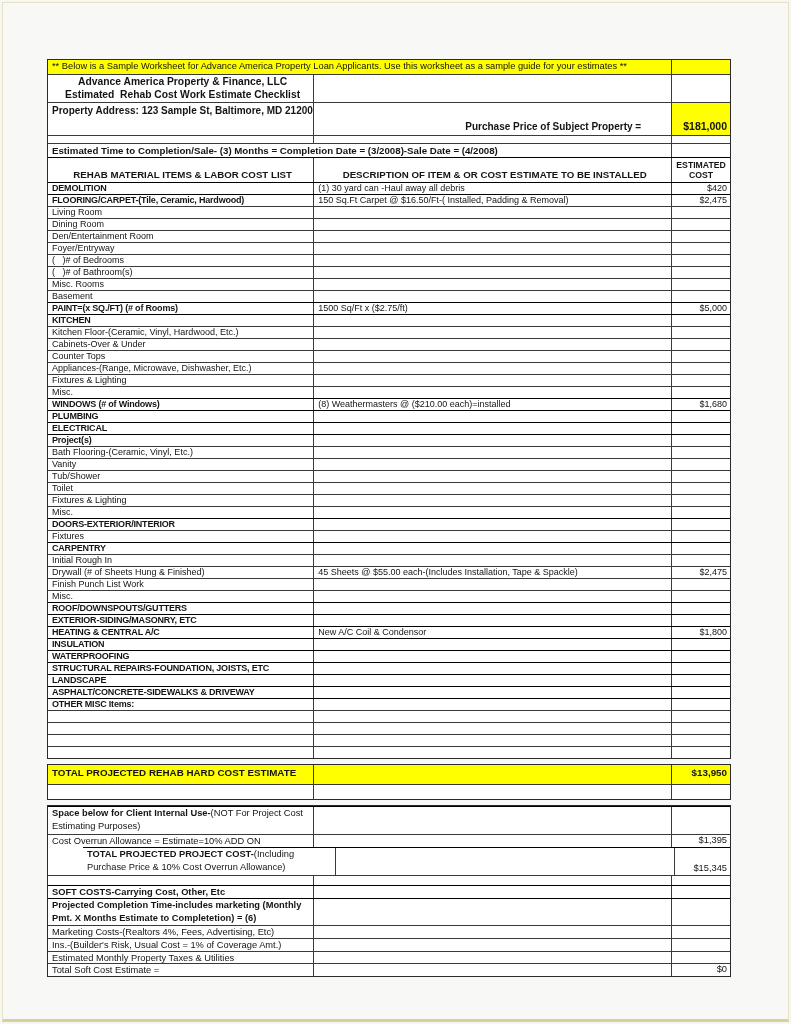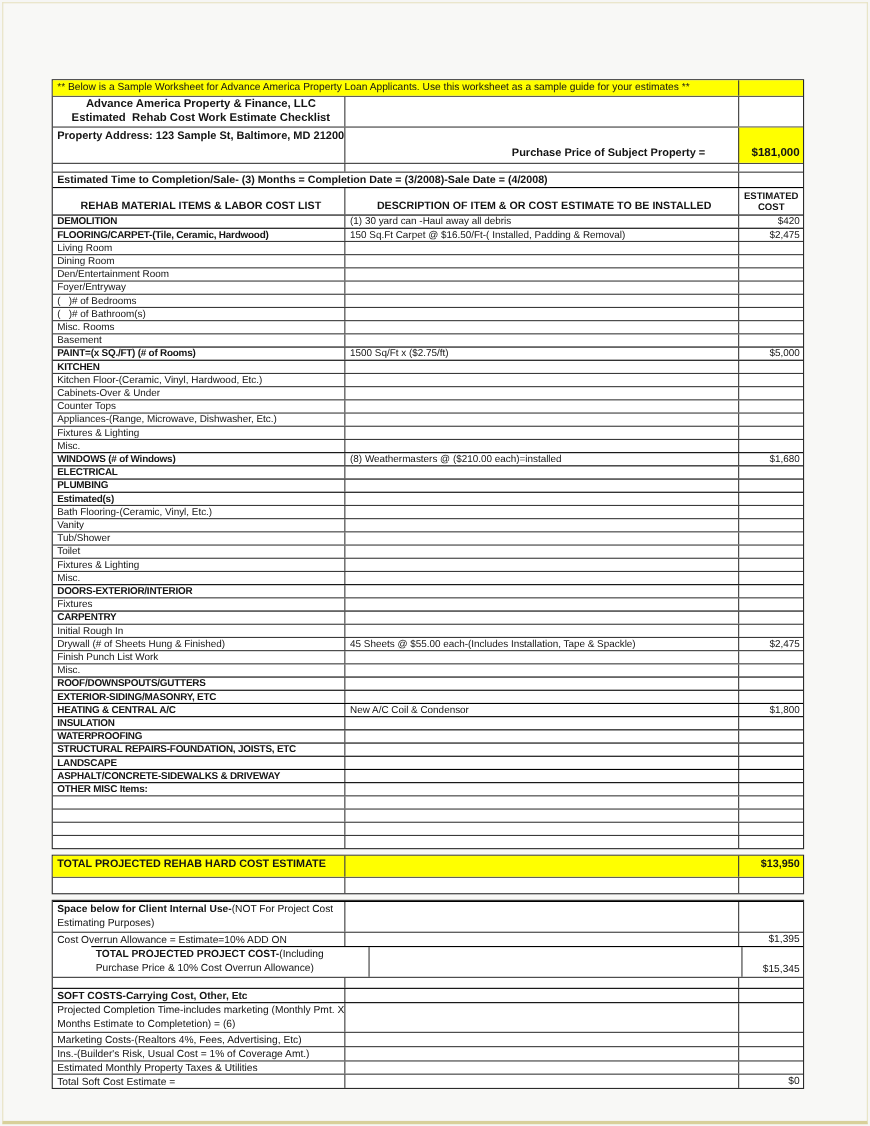--- a/index.html
+++ b/index.html
@@ -10,21 +10,21 @@
     color:#141414;
     -webkit-font-smoothing:antialiased;
   }
   .frame{
     position:absolute;left:2px;top:2px;right:2px;bottom:2px;
     border:1px solid #e6e2c2;
     border-bottom:3px solid #d8d09a;
     background:#f8f8f6;
   }
   .sheet{
-    position:absolute;left:47px;top:72px;width:684px;
+    position:absolute;left:47px;top:59px;width:684px;
   }
   .block{
     border:1px solid #2b2b2b;
     background:#fff;
   }
   .gap{height:5px;}
   .trow{
     display:flex;align-items:stretch;
     border-top:1px solid #3a3a3a;
     box-sizing:border-box;
@@ -200,31 +200,31 @@
           <div class="c1">Misc.</div>
           <div class="c2"></div>
           <div class="c3"></div>
         </div>
         <div class="trow datarow bold thick">
           <div class="c1">WINDOWS (# of Windows)</div>
           <div class="c2">(8) Weathermasters @ ($210.00 each)=installed</div>
           <div class="c3">$1,680</div>
         </div>
         <div class="trow datarow bold thick">
+          <div class="c1">PLUMBING</div>
+          <div class="c2"></div>
+          <div class="c3"></div>
+        </div>
+        <div class="trow datarow bold thick">
           <div class="c1">ELECTRICAL</div>
           <div class="c2"></div>
           <div class="c3"></div>
         </div>
         <div class="trow datarow bold thick">
-          <div class="c1">PLUMBING</div>
-          <div class="c2"></div>
-          <div class="c3"></div>
-        </div>
-        <div class="trow datarow bold thick">
-          <div class="c1">Estimated(s)</div>
+          <div class="c1">Project(s)</div>
           <div class="c2"></div>
           <div class="c3"></div>
         </div>
         <div class="trow datarow">
           <div class="c1">Bath Flooring-(Ceramic, Vinyl, Etc.)</div>
           <div class="c2"></div>
           <div class="c3"></div>
         </div>
         <div class="trow datarow">
           <div class="c1">Vanity</div>
@@ -391,21 +391,21 @@
         <div class="trow lowrow" style="height: 10px;">
           <div class="c1"></div>
           <div class="c2"></div>
           <div class="c3"></div>
         </div>
         <div class="trow lowrow thick" style="height: 13px;">
           <div class="c1"><span class="b">SOFT COSTS-Carrying Cost, Other, Etc</span></div>
           <div class="c2"></div>
           <div class="c3"></div>
         </div>
-        <div class="trow lowrow thick" style="height: 27px;">
+        <div class="trow lowrow thick" style="height: 27px; font-weight: bold;">
           <div class="c1"><span>Projected Completion Time-includes marketing (Monthly Pmt. X Months Estimate to Completetion) = (6)</span></div>
           <div class="c2"></div>
           <div class="c3"></div>
         </div>
         <div class="trow lowrow" style="height: 13px;">
           <div class="c1"><span>Marketing Costs-(Realtors 4%, Fees, Advertising, Etc)</span></div>
           <div class="c2"></div>
           <div class="c3"></div>
         </div>
         <div class="trow lowrow" style="height: 13px; justify-content: flex-end;">

